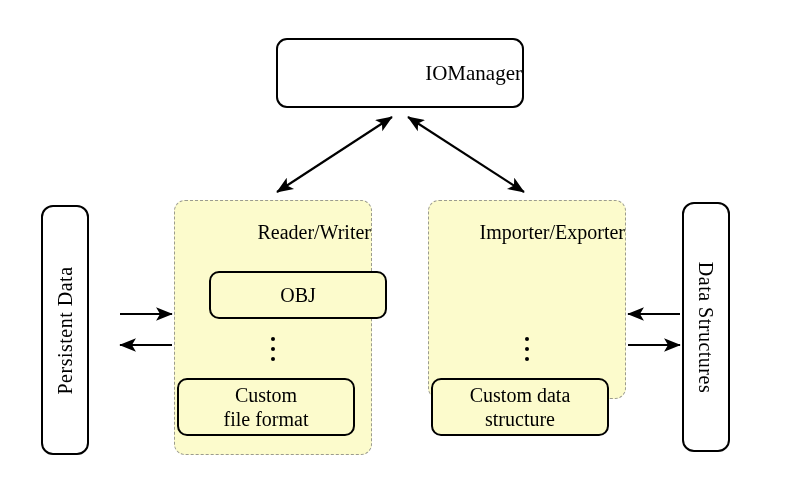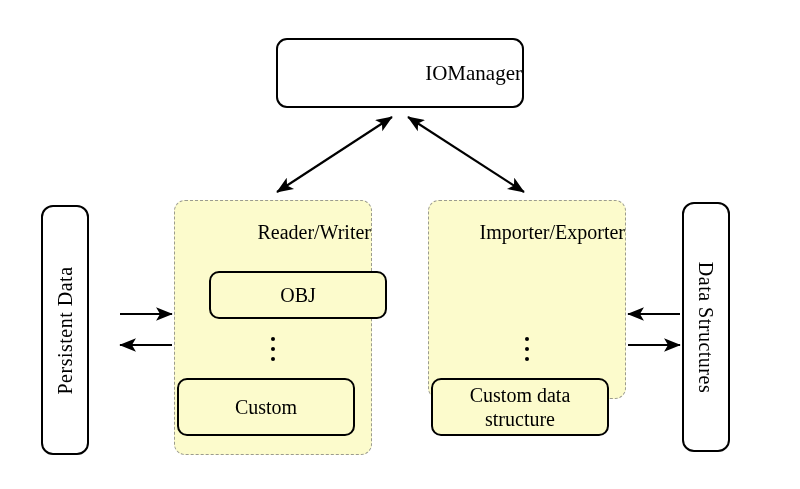--- a/index.html
+++ b/index.html
@@ -186,20 +186,21 @@
 
     <div class="dots">
       <span></span>
       <span></span>
       <span></span>
     </div>
 
     <div class="leaf leaf-bot">
       <span>
         <span>Custom</span><br>
+        <span>file format</span>
       </span>
     </div>
   </div>
 
   <div class="group group-right">
 
     <div class="group-title">Importer/Exporter</div>
 
 
     <div class="dots">

